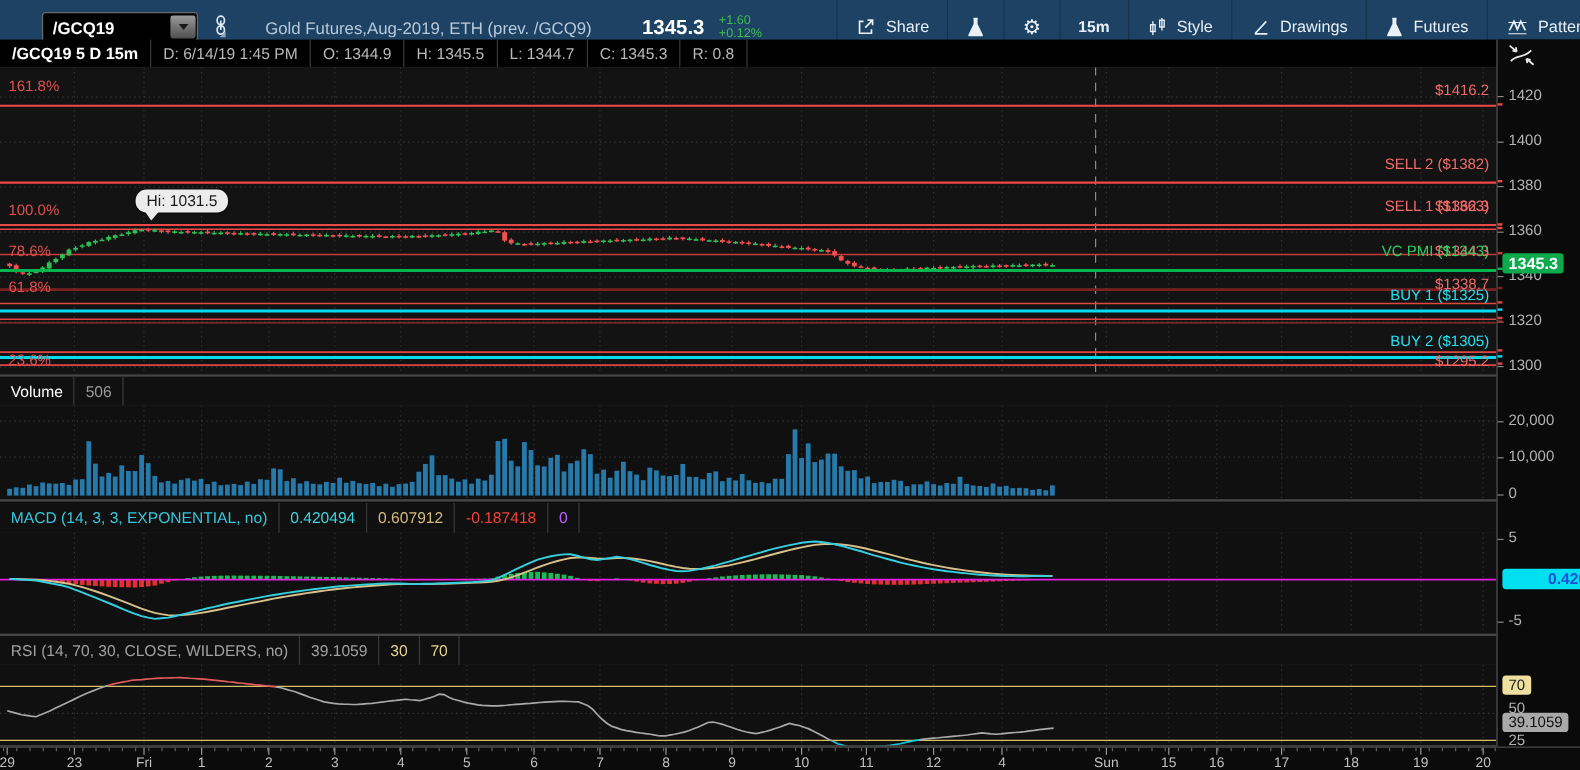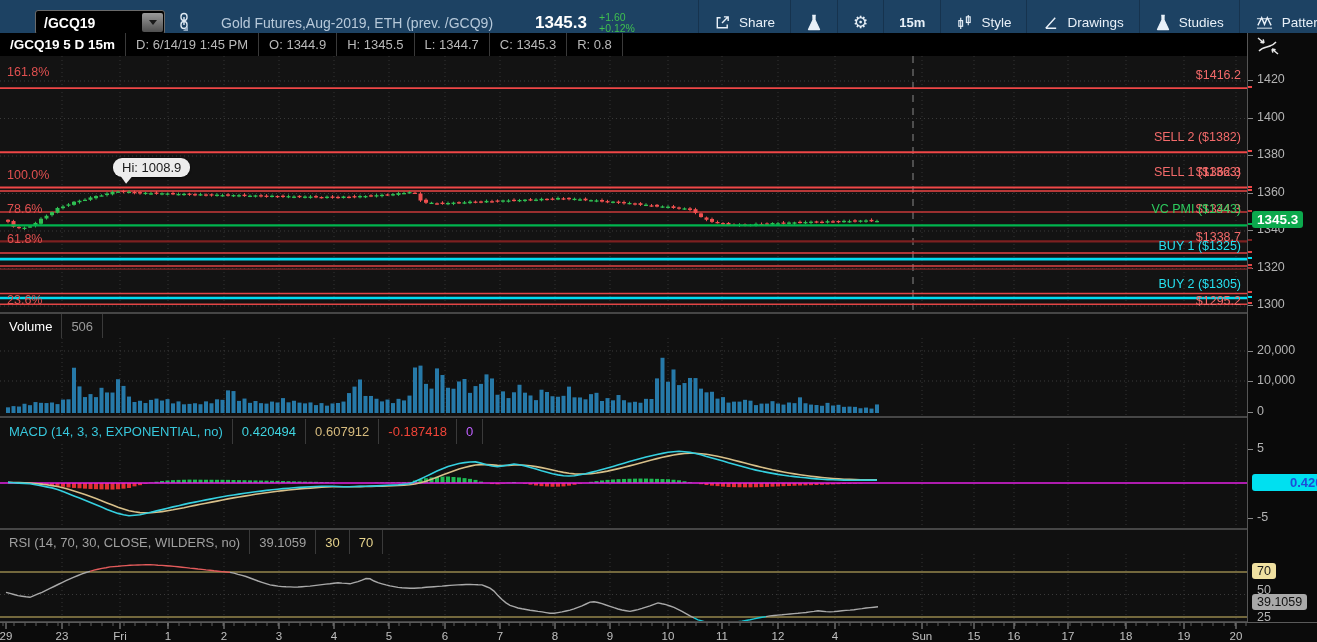--- a/index.html
+++ b/index.html
@@ -123,21 +123,21 @@
         <svg width="17" height="17" viewBox="0 0 18 18">
           <path d="M4 15 L14 4 M4 15 H15" fill="none" stroke="#e8f0f8" stroke-width="1.5"></path>
         </svg>
         <span>Drawings</span>
         <span class="corner"></span>
       </div>
       <div class="tb-item">
         <svg width="16" height="18" viewBox="0 0 16 18">
           <path d="M6.2 1.5 H9.8 M7 1.5 V6 L2.5 15.5 H13.5 L9 6 V1.5" fill="#e8f0f8" stroke="#e8f0f8" stroke-width="1.3" stroke-linejoin="round"></path>
         </svg>
-        <span>Studies</span>
+        <span>Futures</span>
         <span class="corner"></span>
       </div>
       <div class="tb-item">
         <svg width="19" height="17" viewBox="0 0 20 18">
           <path d="M2 5 H18 M2 15 H18" stroke="#e8f0f8" stroke-width="1"></path>
           <path d="M3 12 L7 4 L10 11 L13 4 L17 12" fill="none" stroke="#e8f0f8" stroke-width="1.5"></path>
         </svg>
         <span>Patterns</span>
         <span class="corner"></span>
       </div>
@@ -529,21 +529,21 @@
       <div class="rt-label" style="top:130px;color:#f36a6a;">SELL 2 ($1382)</div>
       <div class="rt-label" style="top:165px;color:#f36a6a;">$1362.3</div>
       <div class="rt-label" style="top:165px;color:#f36a6a;">SELL 1 ($1363)</div>
       <div class="rt-label" style="top:202px;color:#f36a6a;">$1344.3</div>
       <div class="rt-label" style="top:202px;color:#2ecc5e;">VC PMI ($1343)</div>
       <div class="rt-label" style="top:230px;color:#f36a6a;">$1338.7</div>
       <div class="rt-label" style="top:239px;color:#26e0f0;">BUY 1 ($1325)</div>
       <div class="rt-label" style="top:277px;color:#26e0f0;">BUY 2 ($1305)</div>
       <div class="rt-label" style="top:294px;color:#f36a6a;">$1295.2</div>
     </div>
-  <div class="tooltip">Hi: 1008.9</div>
+  <div class="tooltip">Hi: 1031.5</div>
   <div class="panel-sep" style="top:312px;"></div>
 
   <div class="ph" style="top:314px;height:24px;">
     <div class="ph-cell" style="color:#fff;">Volume</div>
     <div class="ph-cell" style="color:#9a9a9a;">506</div>
   </div>
   <svg id="volSvg" class="plot" style="top:338px;background:#101010;" width="1247" height="78">
       <line x1="62" y1="0" x2="62" y2="78" stroke="#353535" stroke-width="1" stroke-dasharray="1,3"></line>
       <line x1="120" y1="0" x2="120" y2="78" stroke="#353535" stroke-width="1" stroke-dasharray="1,3"></line>
       <line x1="168" y1="0" x2="168" y2="78" stroke="#353535" stroke-width="1" stroke-dasharray="1,3"></line>

